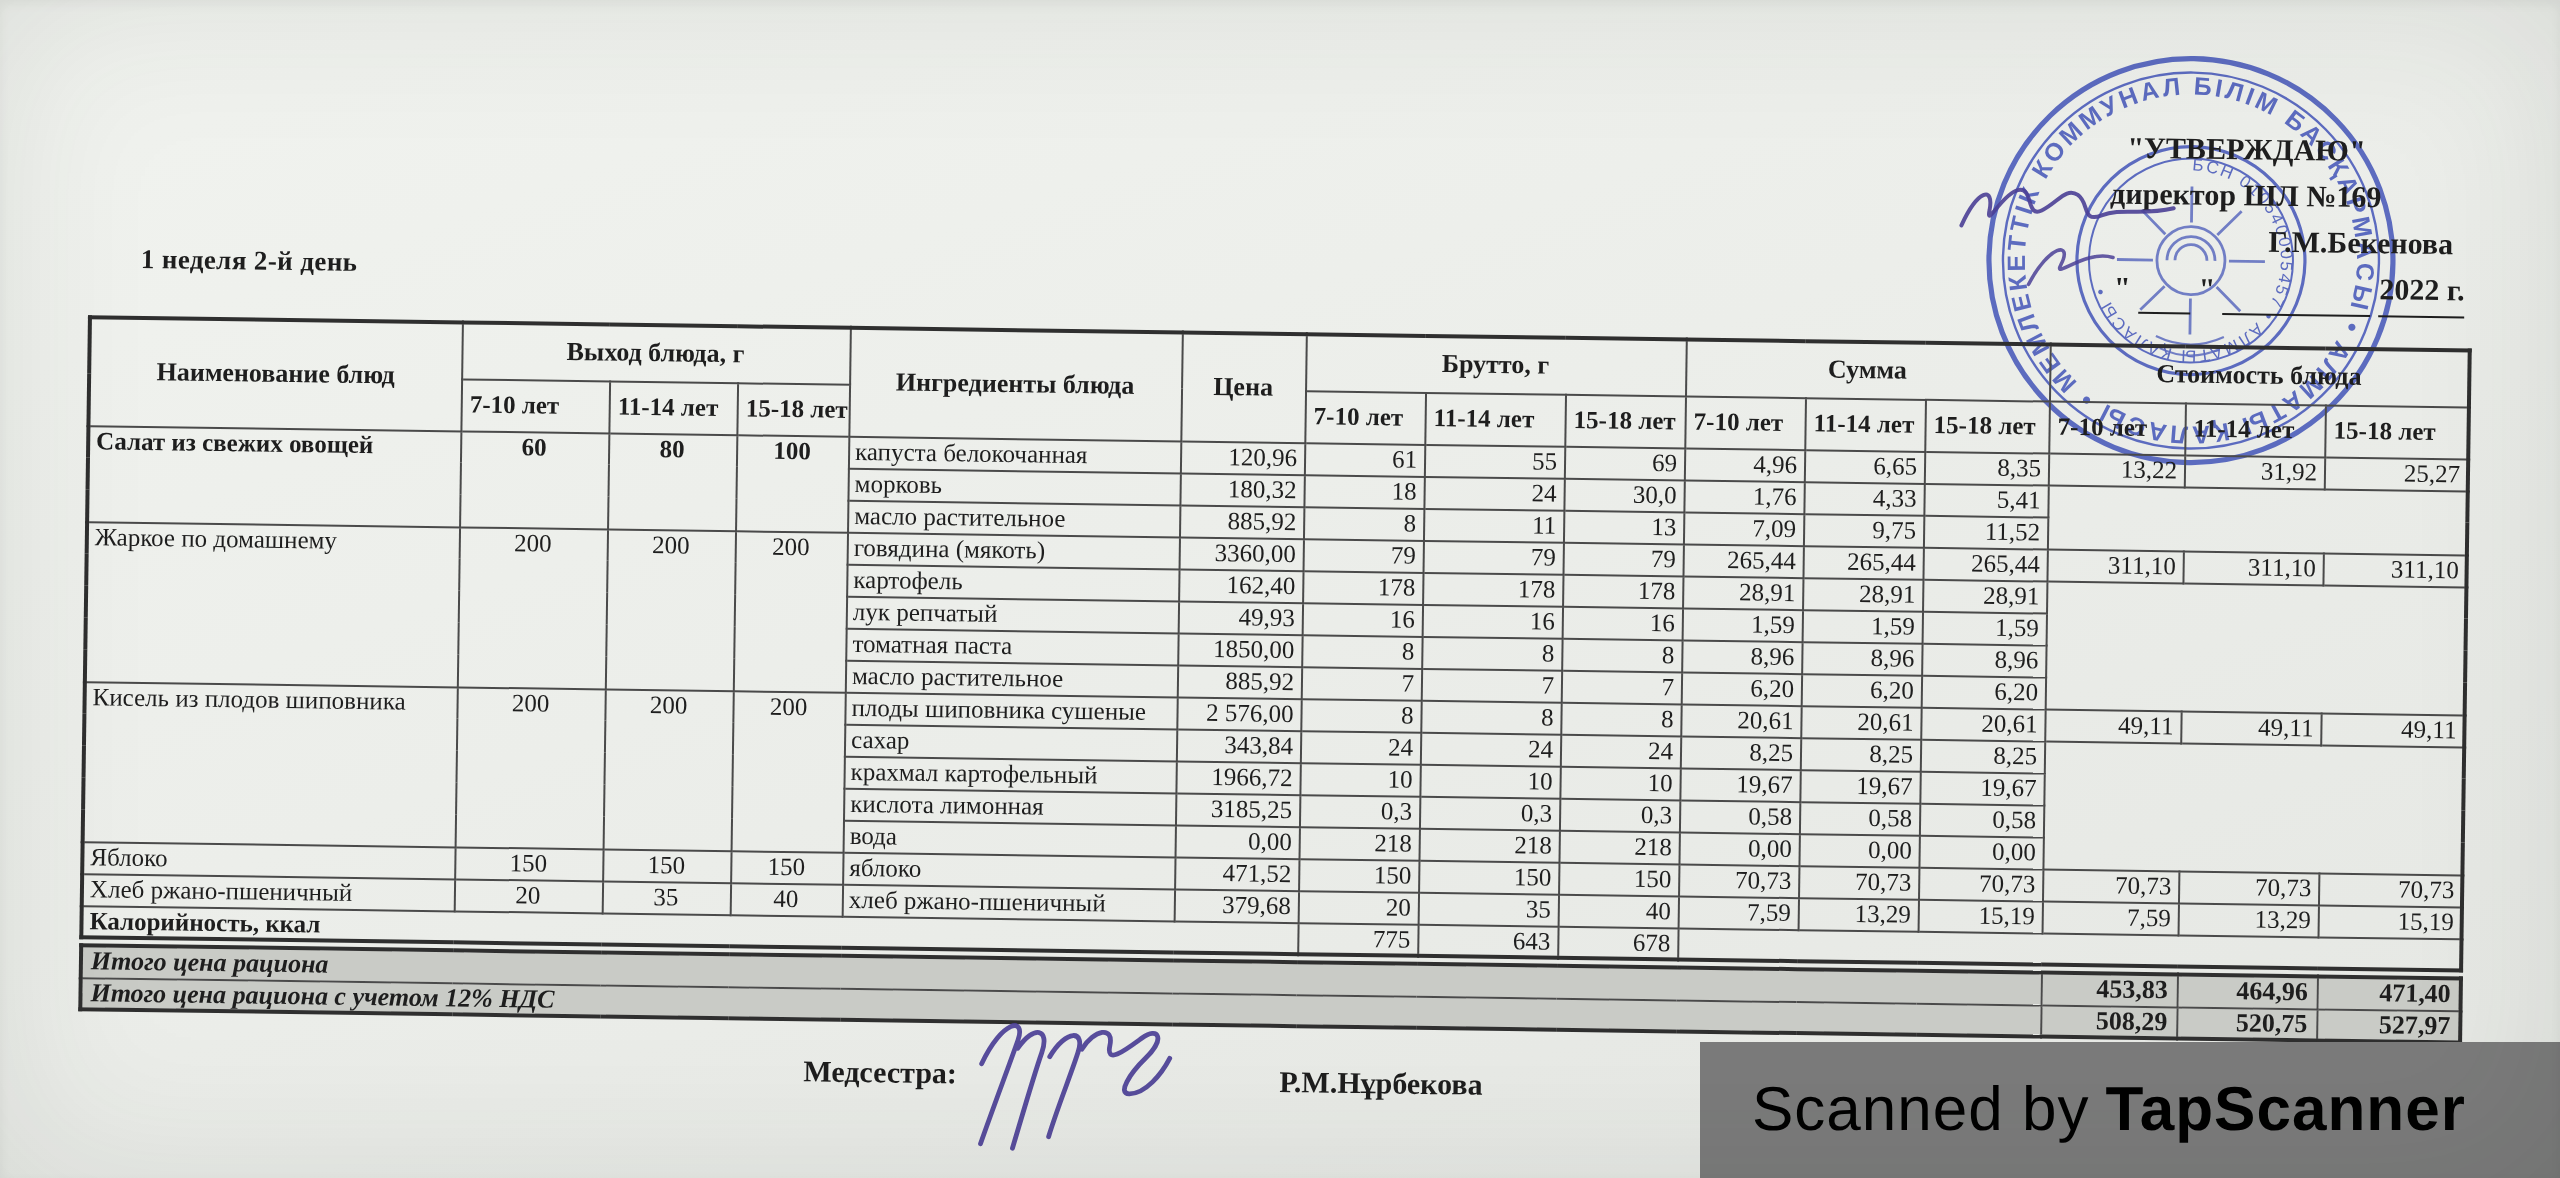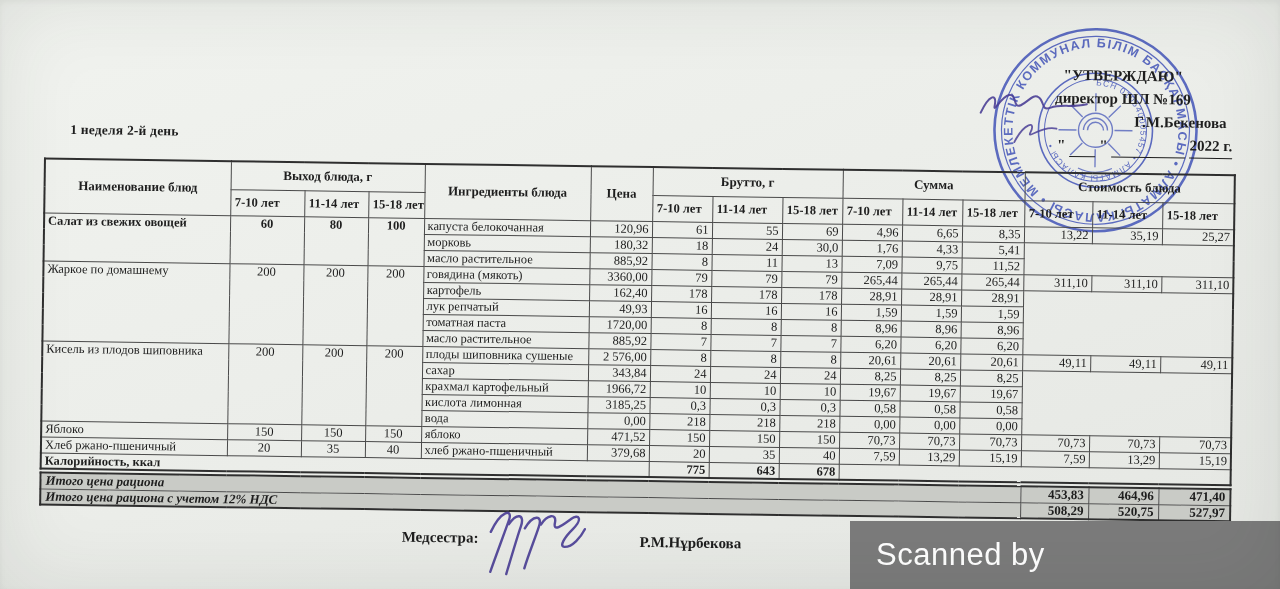--- a/index.html
+++ b/index.html
@@ -34,35 +34,35 @@
   .menu-table thead th{font-size:13px;font-weight:bold;text-align:center;vertical-align:middle;}
   .menu-table thead tr.hr1 th{height:28px;}
   .menu-table thead tr.hr2 th{height:26px;text-align:left;padding-left:4px;font-size:12.5px;}
   .menu-table tbody td{height:16px;padding:0 3px;}
   .c-name{text-align:left;vertical-align:top;padding-left:4px;}
   .c-name.b,.c-yield.b{font-weight:bold;}
   .c-yield{text-align:center;vertical-align:top;}
   .c-ing{text-align:left;}
   .c-num{text-align:right;}
   .c-cal-label{font-weight:bold;text-align:left;padding-left:4px;}
-  .c-cal{font-weight:bold;}
+  .c-cal{font-weight:normal;}
 
   
   .totals-table{position:absolute;left:42px;top:471px;width:1190px;border:2px solid var(--line-strong);font-size:13px;}
   .totals-table td{border:1px solid var(--line);height:16px;line-height:14px;background:var(--totals-bg);padding:0 4px;white-space:nowrap;overflow:hidden;}
   .t-label{font-style:italic;font-weight:bold;text-align:left;}
   .t-val{font-weight:bold;text-align:right;}
 
   
   .nurse-label{position:absolute;left:405px;top:523px;font-size:15px;font-weight:bold;}
   .nurse-name{position:absolute;left:643px;top:525px;font-size:15px;font-weight:bold;}
   .sig-foot{position:absolute;left:470px;top:495px;pointer-events:none;}
 
   
-  .watermark{position:absolute;left:850px;top:521px;width:430px;height:68px;background:var(--wm-bg);display:flex;align-items:center;padding-left:26px;font-family:"Liberation Sans", sans-serif;font-size:31px;color:#ffffff;letter-spacing:.5px;}
+  .watermark{position:absolute;left:850px;top:521px;width:430px;height:68px;background:var(--wm-bg);display:flex;align-items:center;padding-left:26px;font-family:"Liberation Sans", sans-serif;font-size:31px;color:#000000;letter-spacing:.5px;}
   .watermark .brand{font-weight:bold;margin-left:8px;}
 </style>
 </head>
 <body>
 
 <div class="paper">
   <div class="doc">
 
     <div class="week-label">1 неделя 2-й день</div>
 
@@ -163,21 +163,21 @@
             <td class="c-yield b" rowspan="3">100</td>
             <td class="c-ing">капуста белокочанная</td>
             <td class="c-num">120,96</td>
             <td class="c-num">61</td>
             <td class="c-num">55</td>
             <td class="c-num">69</td>
             <td class="c-num">4,96</td>
             <td class="c-num">6,65</td>
             <td class="c-num">8,35</td>
             <td class="c-num c-cost">13,22</td>
-            <td class="c-num c-cost">35,19</td>
+            <td class="c-num c-cost">31,92</td>
             <td class="c-num c-cost">25,27</td>
           </tr>
           <tr>
             <td class="c-ing">морковь</td>
             <td class="c-num">180,32</td>
             <td class="c-num">18</td>
             <td class="c-num">24</td>
             <td class="c-num">30,0</td>
             <td class="c-num">1,76</td>
             <td class="c-num">4,33</td>
@@ -227,21 +227,21 @@
             <td class="c-num">49,93</td>
             <td class="c-num">16</td>
             <td class="c-num">16</td>
             <td class="c-num">16</td>
             <td class="c-num">1,59</td>
             <td class="c-num">1,59</td>
             <td class="c-num">1,59</td>
           </tr>
           <tr>
             <td class="c-ing">томатная паста</td>
-            <td class="c-num">1720,00</td>
+            <td class="c-num">1850,00</td>
             <td class="c-num">8</td>
             <td class="c-num">8</td>
             <td class="c-num">8</td>
             <td class="c-num">8,96</td>
             <td class="c-num">8,96</td>
             <td class="c-num">8,96</td>
           </tr>
           <tr>
             <td class="c-ing">масло растительное</td>
             <td class="c-num">885,92</td>
@@ -392,14 +392,15 @@
     <svg class="sig-foot" width="190" height="80" viewBox="0 0 190 80">
       <path d="M24,30 C34,8 46,6 42,18 C38,30 30,52 24,70 M42,22 C50,10 58,12 54,24 C50,36 44,58 40,72
                M58,26 C66,12 76,12 72,24 C69,34 62,52 58,66 M74,22 C80,12 90,10 88,20 C86,30 96,22 104,16
                C112,10 116,16 106,26 C98,34 92,44 98,44 C106,44 114,34 118,26" fill="none" stroke="#4b3f96" stroke-width="2.4" stroke-linecap="round" opacity=".92"></path>
     </svg>
     <div class="nurse-name">Р.М.Нұрбекова</div>
   </div>
 
   <div class="watermark">
     <span>Scanned by</span>
+    <span class="brand">TapScanner</span>
   </div>
 </div>
 
 </body></html>

